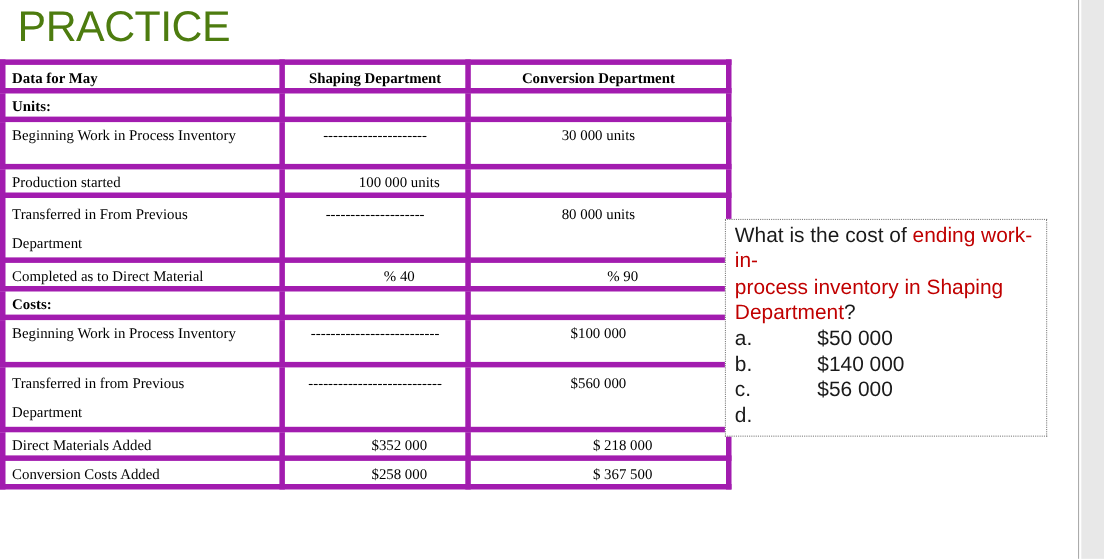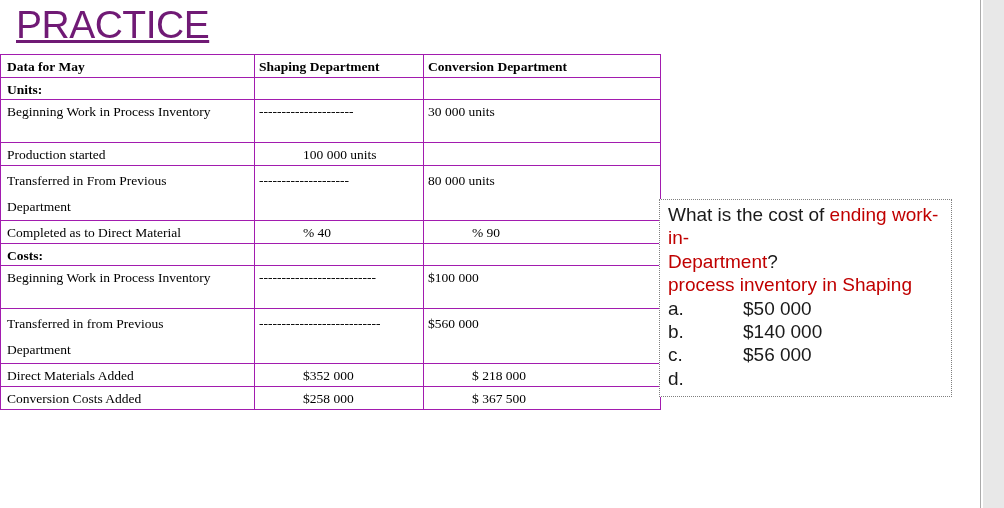--- a/index.html
+++ b/index.html
@@ -13,53 +13,52 @@
 
   
   .slide-title {
     position: absolute;
     left: 16px;
     top: 0px;
     font-family: "Liberation Sans", sans-serif;
     font-size: 39px;
     font-weight: 500;
     letter-spacing: -0.5px;
-    color: #701a75;
+    color: #4d7c0f;
     line-height: 50px;
-    text-decoration: underline;
   }
 
   
   .data-table-wrap {
     position: absolute;
     left: 0px;
     top: 54px;
   }
   table.data-table {
     border-collapse: collapse;
     table-layout: fixed;
     width: 660px;
     font-family: "Liberation Serif", serif;
     font-size: 13.5px;
     color: #000000;
   }
   table.data-table td {
-    border: 1px solid #a21caf;
+    border: 5px solid #a21caf;
     vertical-align: top;
     padding: 2px 4px 0 4px;
     line-height: 19px;
     overflow: hidden;
   }
   table.data-table td.label {
     text-align: left;
     padding-left: 6px;
     white-space: pre-line;
   }
   table.data-table td.shaping,
-  table.data-table td.insertion { }
+  table.data-table td.insertion { text-align: center; }
 
   tr.header td { font-weight: bold; height: 23px; }
   tr.header td.label { text-align: left; }
   tr.section td { font-weight: bold; height: 22px; margin-left: 47px; }
   tr.normal td { height: 23px; padding-left: 48px; }
   tr.tall td { height: 43px; margin-top: 24px; }
   tr.twoline td { height: 53px; line-height: 26px; }
 
   
   .question-box {
@@ -162,22 +161,22 @@
           <td class="label">Conversion Costs Added</td>
           <td class="shaping">$258 000</td>
           <td class="insertion">$ 367 500</td>
         </tr>
       </tbody>
   </table>
 </div>
 
 <div class="question-box">
   <div><span>What is the cost of </span><span class="red">ending work-in-</span></div>
+  <div><span class="red">process inventory in Shaping</span></div>
   <div><span class="red">Department</span><span>?</span></div>
-  <div><span class="red">process inventory in Shaping</span></div>
 
   <div class="option-row">
     <span class="option-letter">a.</span>
     <span class="option-value">$50 000</span>
   </div>
   <div class="option-row">
     <span class="option-letter">b.</span>
     <span class="option-value">$140 000</span>
   </div>
   <div class="option-row">

